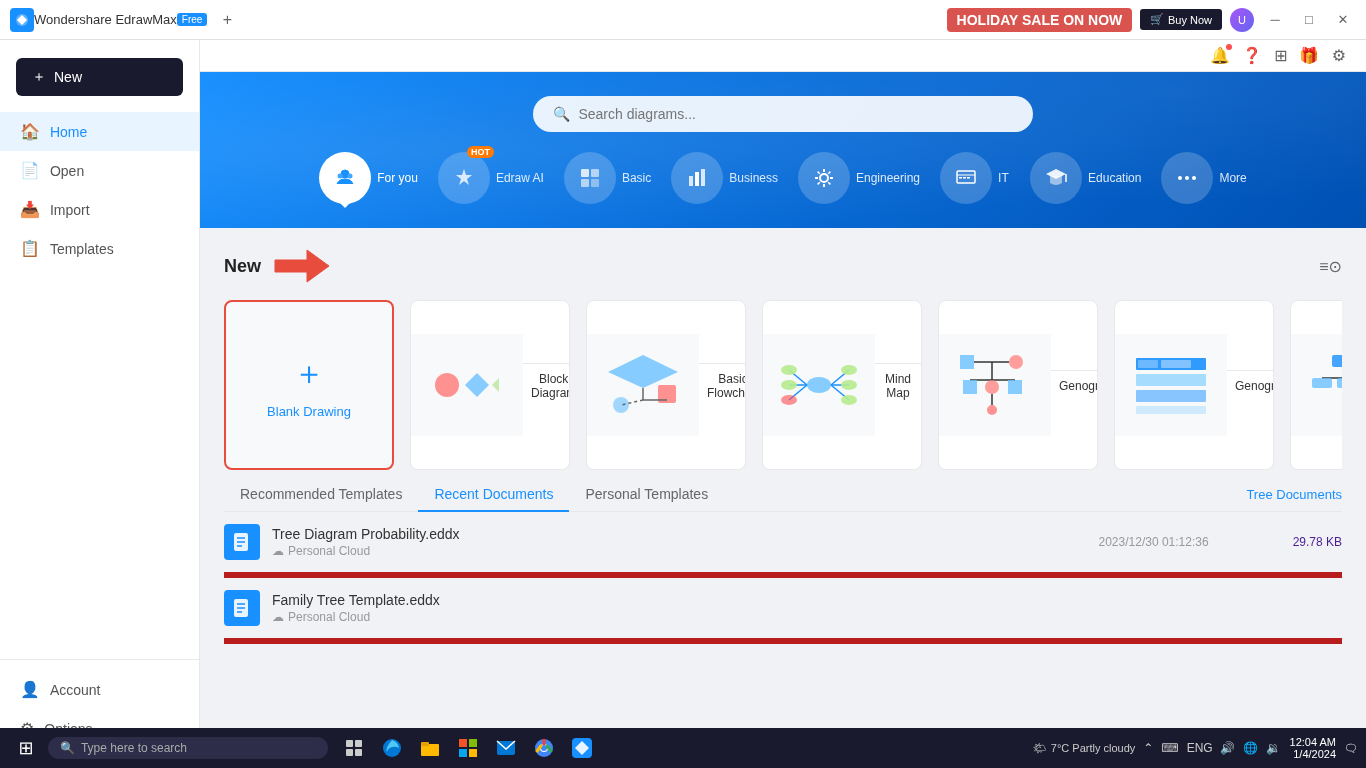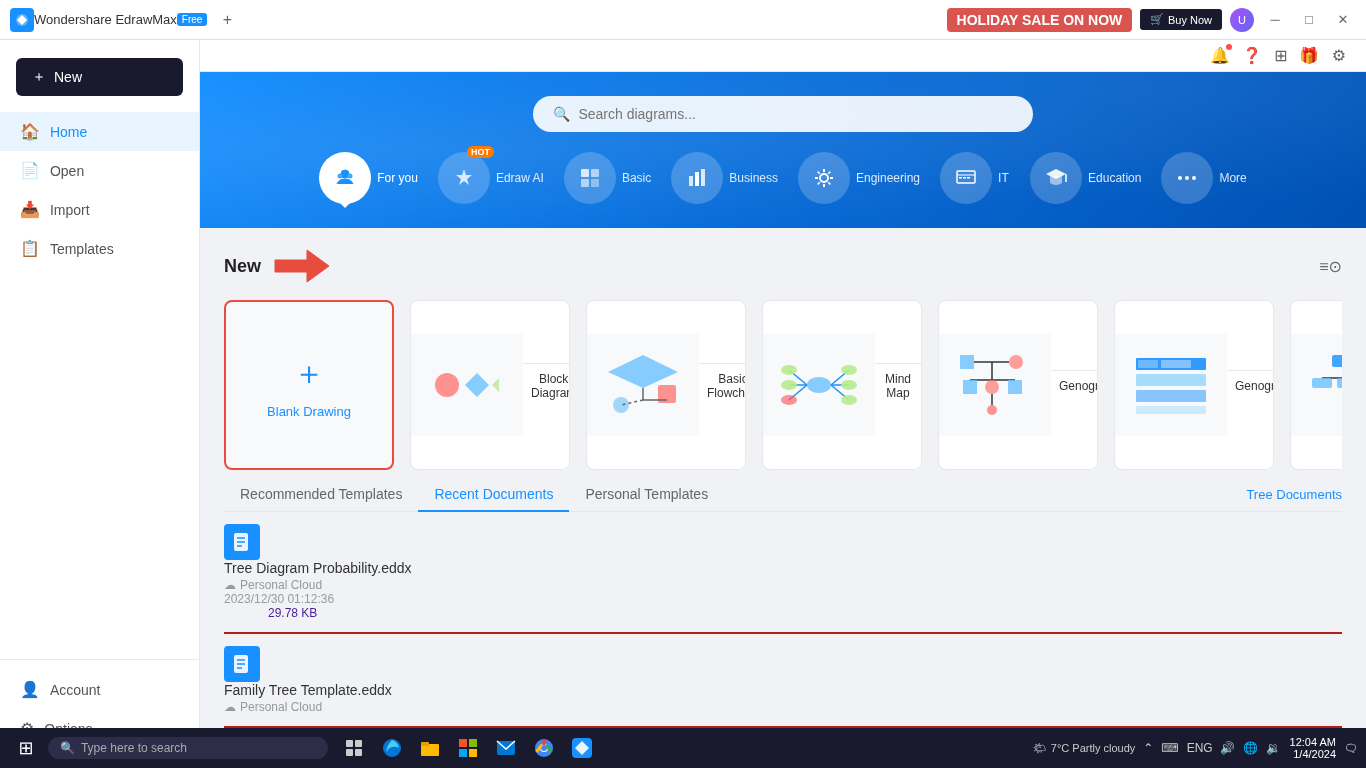--- a/index.html
+++ b/index.html
@@ -253,25 +253,24 @@
       border-bottom: 2px solid transparent;
       margin-bottom: -1px;
     }
     .tab-btn.active { color: #1890ff; border-bottom-color: #1890ff; font-weight: 500; }
     .more-docs { margin-left: auto; color: #1890ff; font-size: 13px; cursor: pointer; }
 
     
     .doc-list { padding: 0 24px; }
     .doc-row {
       display: flex;
-      align-items: flex-start;
+      align-items: center;
       padding: 12px 0;
-      border-bottom: 2px solid #b91c1c;
+      border-bottom: 6px solid #b91c1c;
       cursor: pointer;
-      flex-direction: column;
     }
     .doc-icon { width: 36px; height: 36px; background: #1890ff; border-radius: 4px; display: flex; align-items: center; justify-content: center; margin-right: 12px; flex-shrink: 0; }
     .doc-icon svg { width: 20px; height: 20px; }
     .doc-info { flex: 1; }
     .doc-name { font-size: 14px; color: #333; }
     .doc-location { font-size: 12px; color: #999; display: flex; align-items: center; gap: 4px; margin-top: 2px; }
     .doc-date { font-size: 12px; color: #999; margin-right: 40px; }
     .doc-size { font-size: 12px; color: #4c1d95; margin-left: 44px; }
 
     

